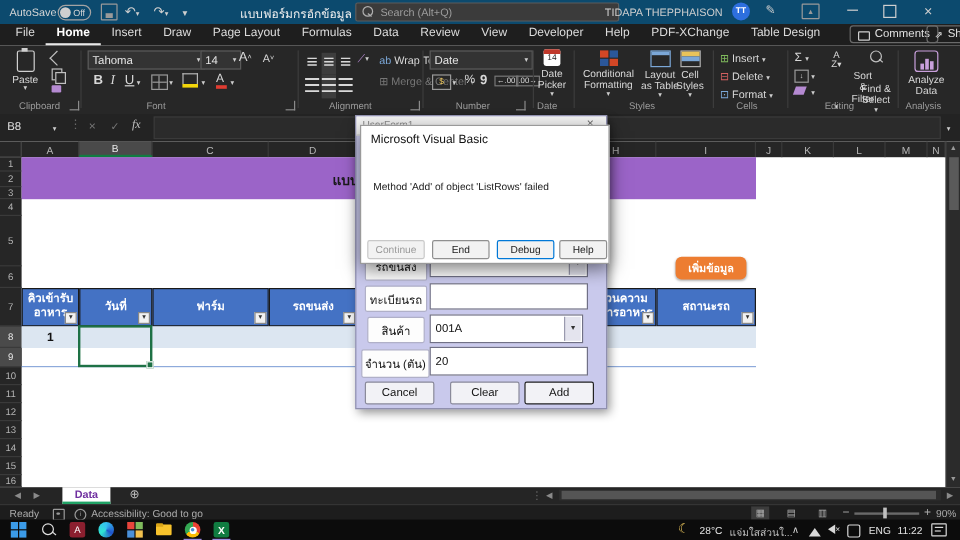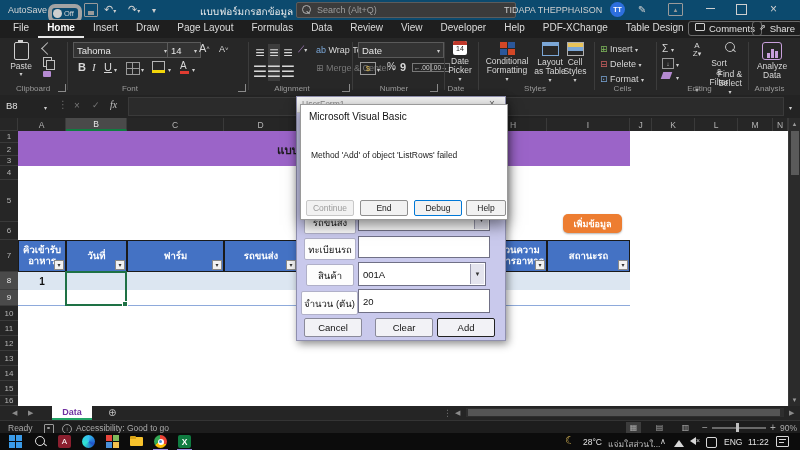--- a/index.html
+++ b/index.html
@@ -6,25 +6,25 @@
   #app{position:relative;width:800px;height:450px;overflow:hidden;
        font-family:"Liberation Sans","DejaVu Sans",sans-serif;
        background:#ffffff;-webkit-font-smoothing:antialiased;}
   .a{position:absolute;}
   .txt{white-space:nowrap;}
   
   #titlebar{left:0;top:0;width:800px;height:20px;background:#0c4a6e;color:#d6d6d6;font-size:9px;}
   #tabrow{left:0;top:20px;width:800px;height:18px;background:#1e1e1e;color:#dcdcdc;font-size:10px;}
   #ribbon{left:0;top:38px;width:800px;height:57px;background:#272727;color:#d8d8d8;}
   #formulabar{left:0;top:95px;width:800px;height:23px;background:#232323;border-bottom:1px solid #3a3a3a;}
-  .pill{display:inline-block;border:4px solid #a3a3a3;border-radius:7px;height:11px;position:relative;}
+  .pill{display:inline-block;border:1px solid #a3a3a3;border-radius:7px;height:11px;position:relative;}
   .knob{position:absolute;left:1px;top:1px;width:9px;height:9px;border-radius:50%;background:#cfcfcf;}
   .tab{display:inline-block;padding:2px 9px 3px 9px;}
   .tab.active{color:#ffffff;font-weight:bold;border-bottom:2px solid #e8e8e8;}
-  .chip{border:1px solid #6a6a6a;border-radius:3px;padding:1px 6px;font-size:9.5px;color:#e0e0e0;display:inline-flex;align-items:flex-start;gap:4px;}
+  .chip{border:1px solid #6a6a6a;border-radius:3px;padding:1px 6px;font-size:9.5px;color:#e0e0e0;display:inline-flex;align-items:flex-end;gap:4px;margin-left:20px;}
   .g-label{position:absolute;bottom:2px;font-size:8px;color:#9a9a9a;text-align:center;}
   .gdiv{position:absolute;top:4px;width:1px;height:48px;background:#3c3c3c;}
   .launch{position:absolute;bottom:3px;width:7px;height:7px;border:1px solid #8a8a8a;border-top:none;border-left:none;}
   .combo{background:#333333;border:1px solid #5a5a5a;color:#e6e6e6;font-size:9.5px;display:flex;align-items:center;padding:0 3px;justify-content:space-between;}
   .car{font-size:6px;color:#cfcfcf;}
   .ic{display:inline-flex;align-items:center;justify-content:center;color:#d8d8d8;}
   .big-btn{position:absolute;display:flex;flex-direction:column;align-items:center;font-size:8.5px;color:#d8d8d8;text-align:center;line-height:1.1;}
   
   #grid{left:0;top:118px;width:800px;height:288px;background:#ffffff;}
   #colhead{position:absolute;left:18px;top:0;height:13px;right:12px;background:#262626;display:flex;}

